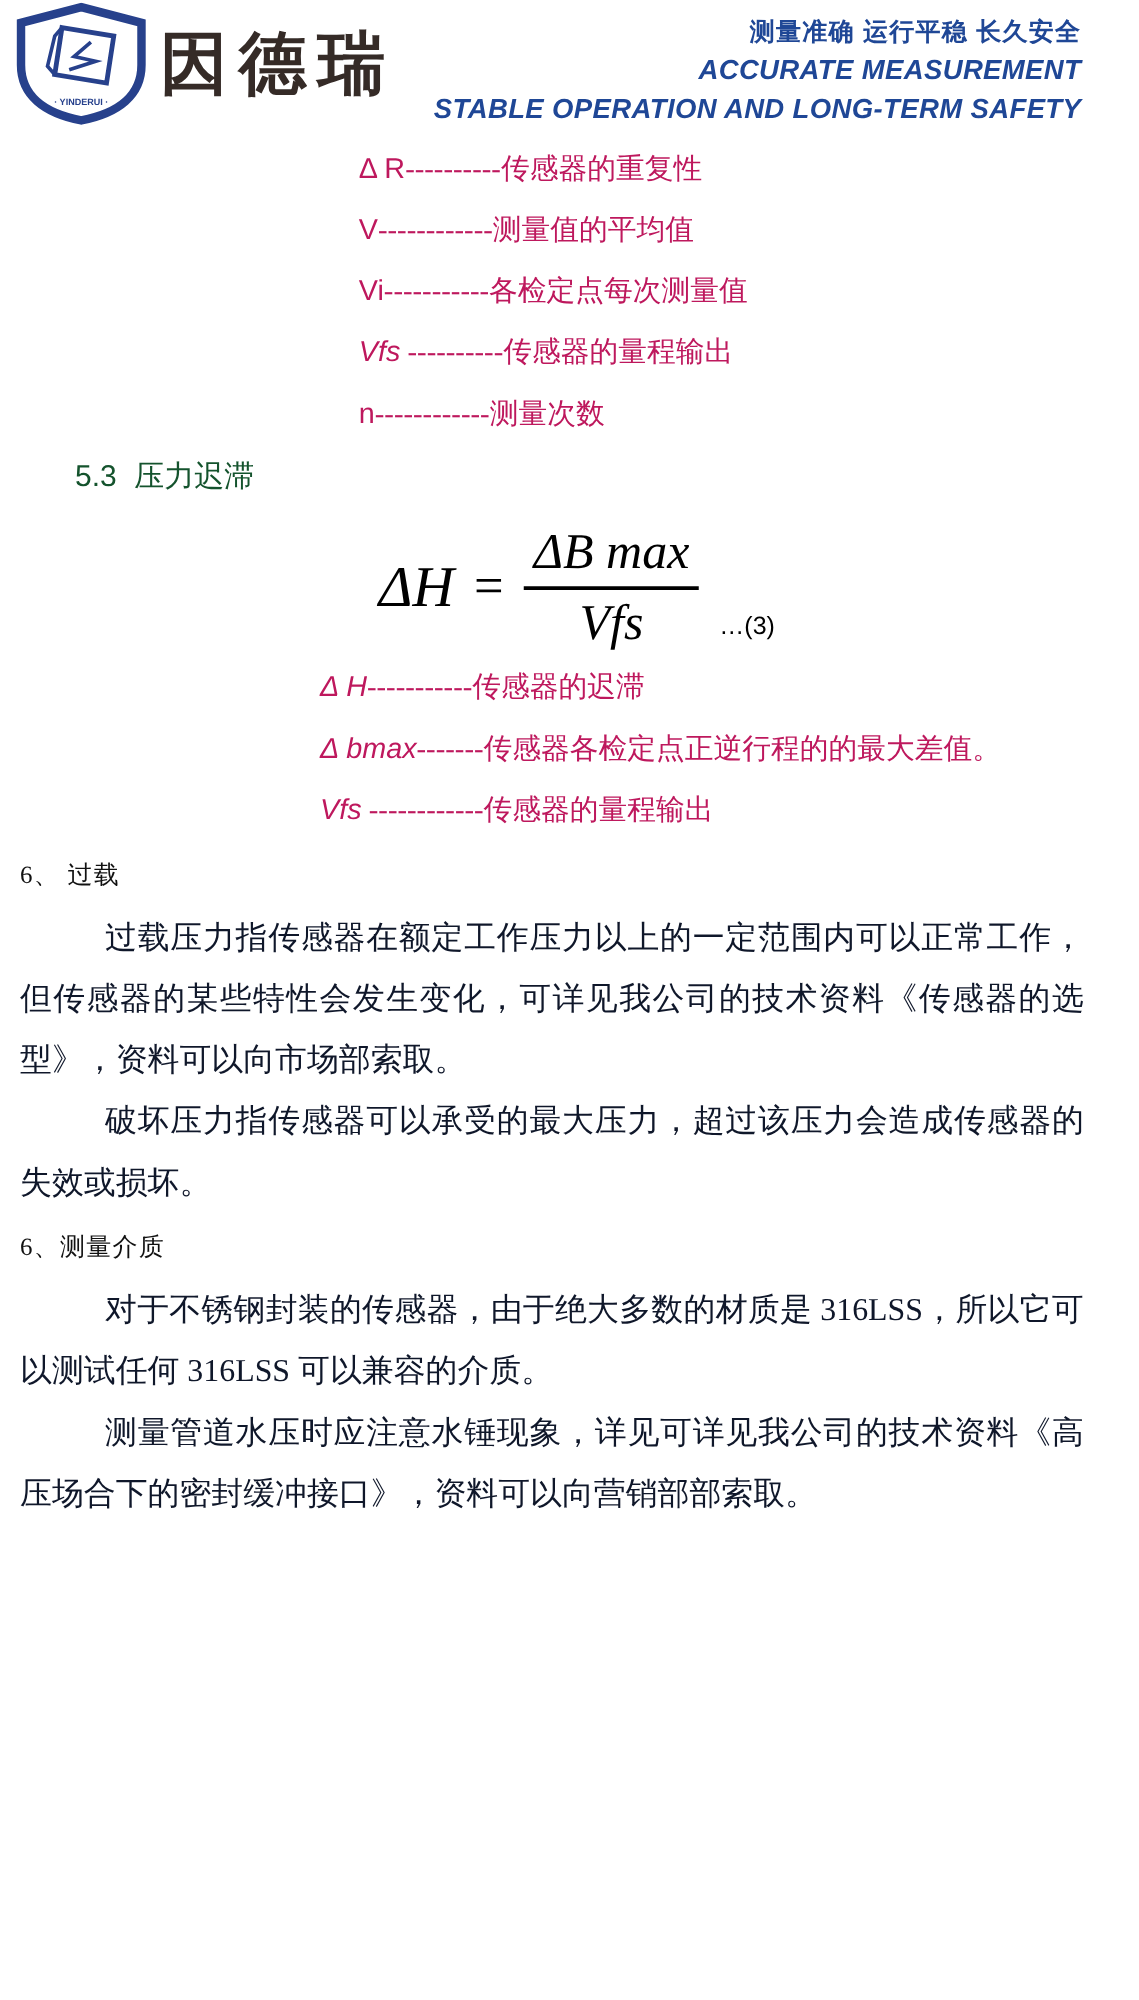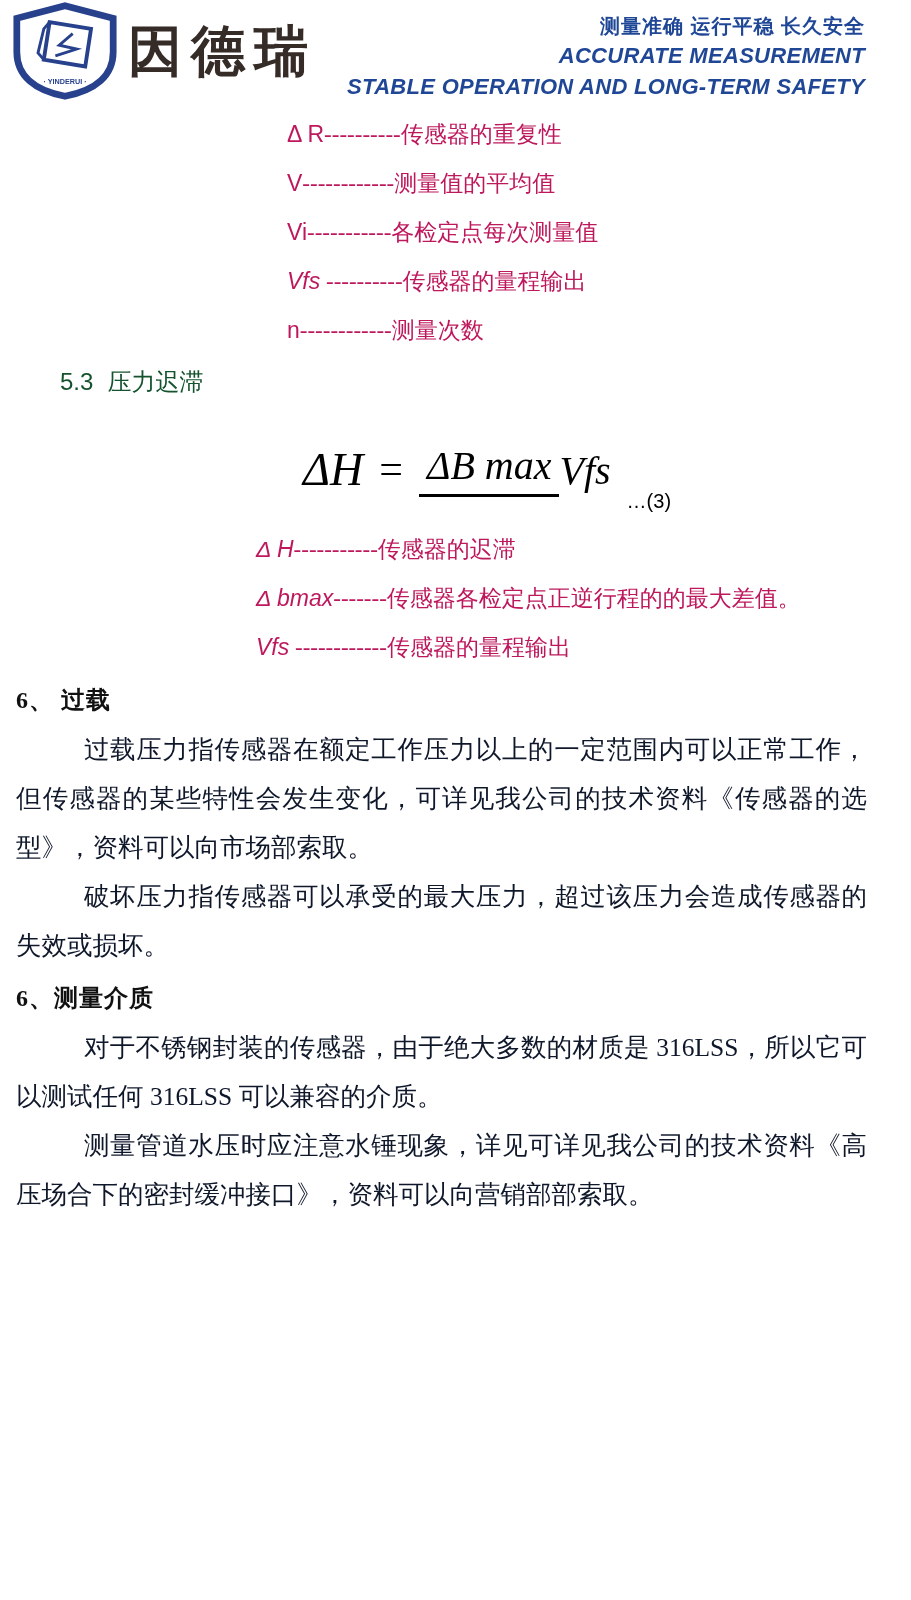--- a/index.html
+++ b/index.html
@@ -38,30 +38,30 @@
   .sec53{margin:4px 0 0 60px;font-size:24px;line-height:46px;color:#14532d;}
   .sec53 .num{font-family:"Liberation Sans","DejaVu Sans",sans-serif;margin-right:14px;}
   
   .formula{
     display:flex;align-items:center;
     margin:8px 0 0 303px;height:112px;
     font-family:"Liberation Serif","DejaVu Serif",serif;color:#000;
   }
   .f-lhs{font-size:46px;font-style:italic;}
   .f-eq{font-size:42px;margin:0 16px;}
-  .frac{display:inline-flex;flex-direction:row;align-items:center;}
+  .frac{display:inline-flex;flex-direction:column;align-items:center;}
   .f-num{font-size:40px;font-style:italic;padding:0 8px 5px;border-bottom:3px solid #000;}
   .f-den{font-size:40px;font-style:italic;padding-top:2px;}
   .f-tag{
     font-family:"Liberation Sans","DejaVu Sans",sans-serif;
     font-size:20px;align-self:flex-end;margin:0 0 12px 16px;
   }
   
   .h-sec{
-    margin:4px 0 0 16px;font-size:24px;font-weight:700;
+    margin:4px 0 0 16px;font-size:20px;font-weight:400;
     line-height:49px;color:#111;letter-spacing:1px;
   }
   .para{
     margin:0 44px 0 16px;font-size:25.5px;line-height:49px;
     text-align:justify;text-indent:68px;color:#0f172a;
   }
   
   .footer{
     position:absolute;left:0;right:0;bottom:4px;
     display:flex;justify-content:space-between;align-items:baseline;

